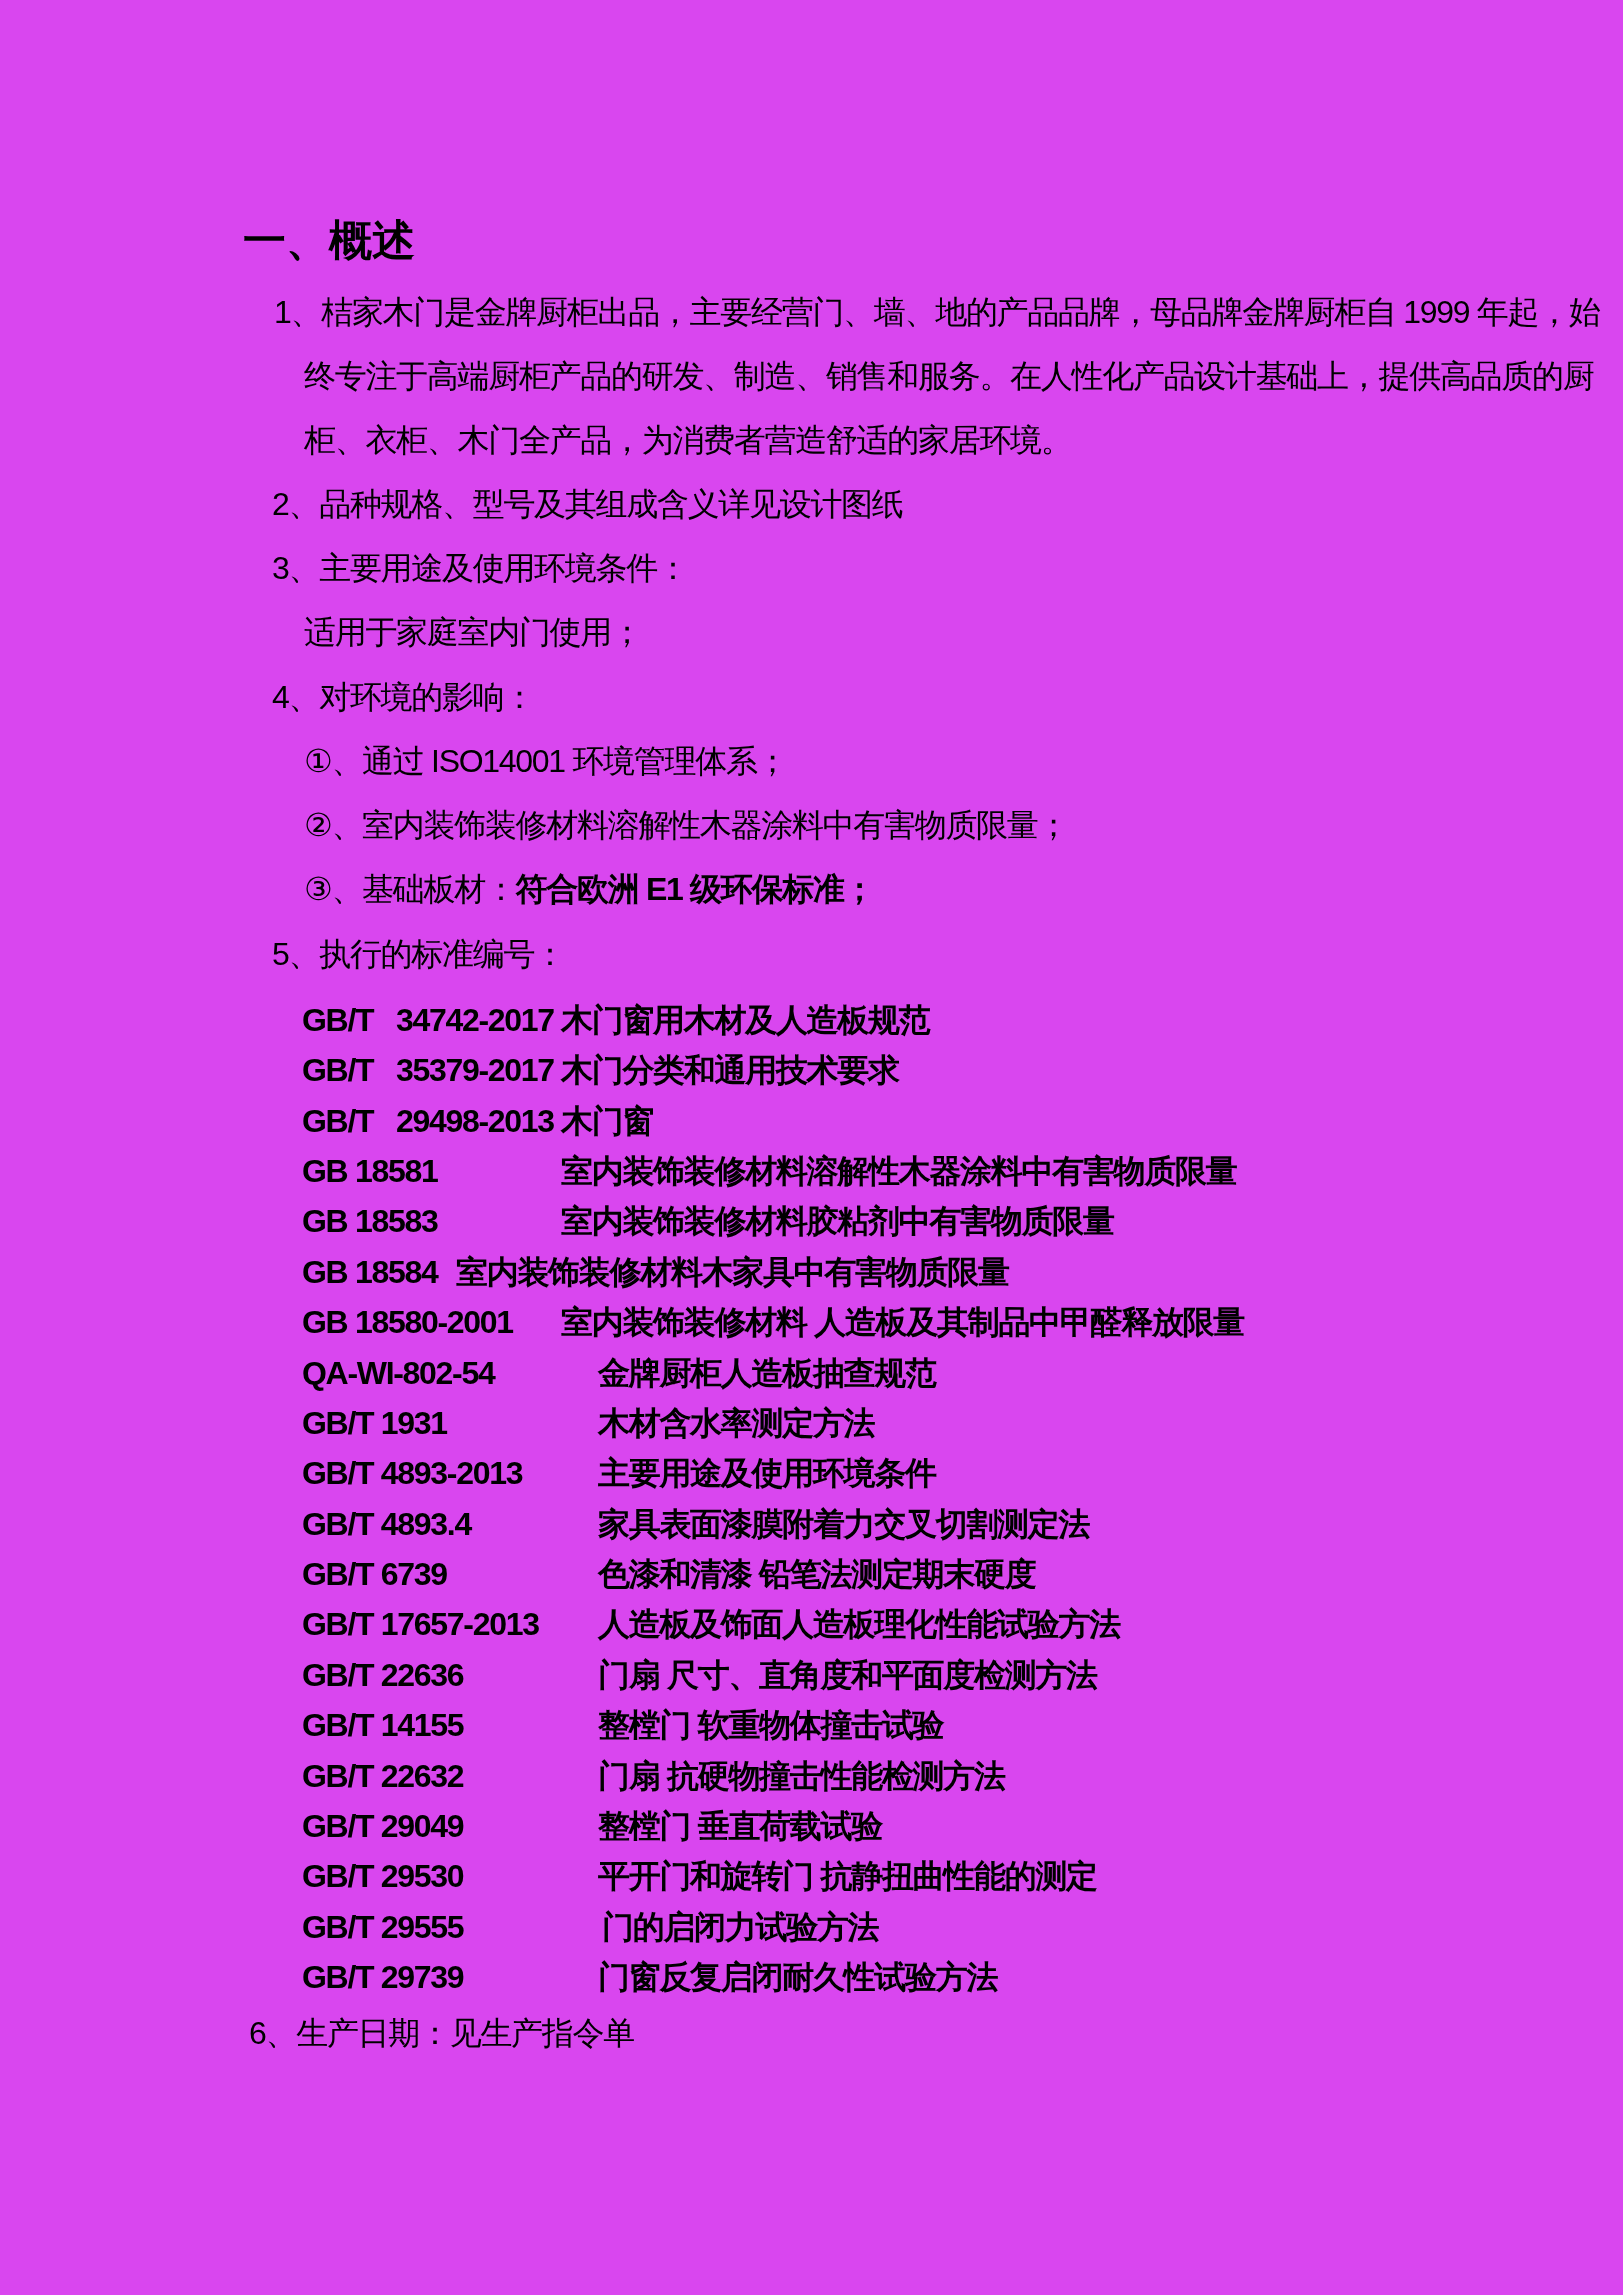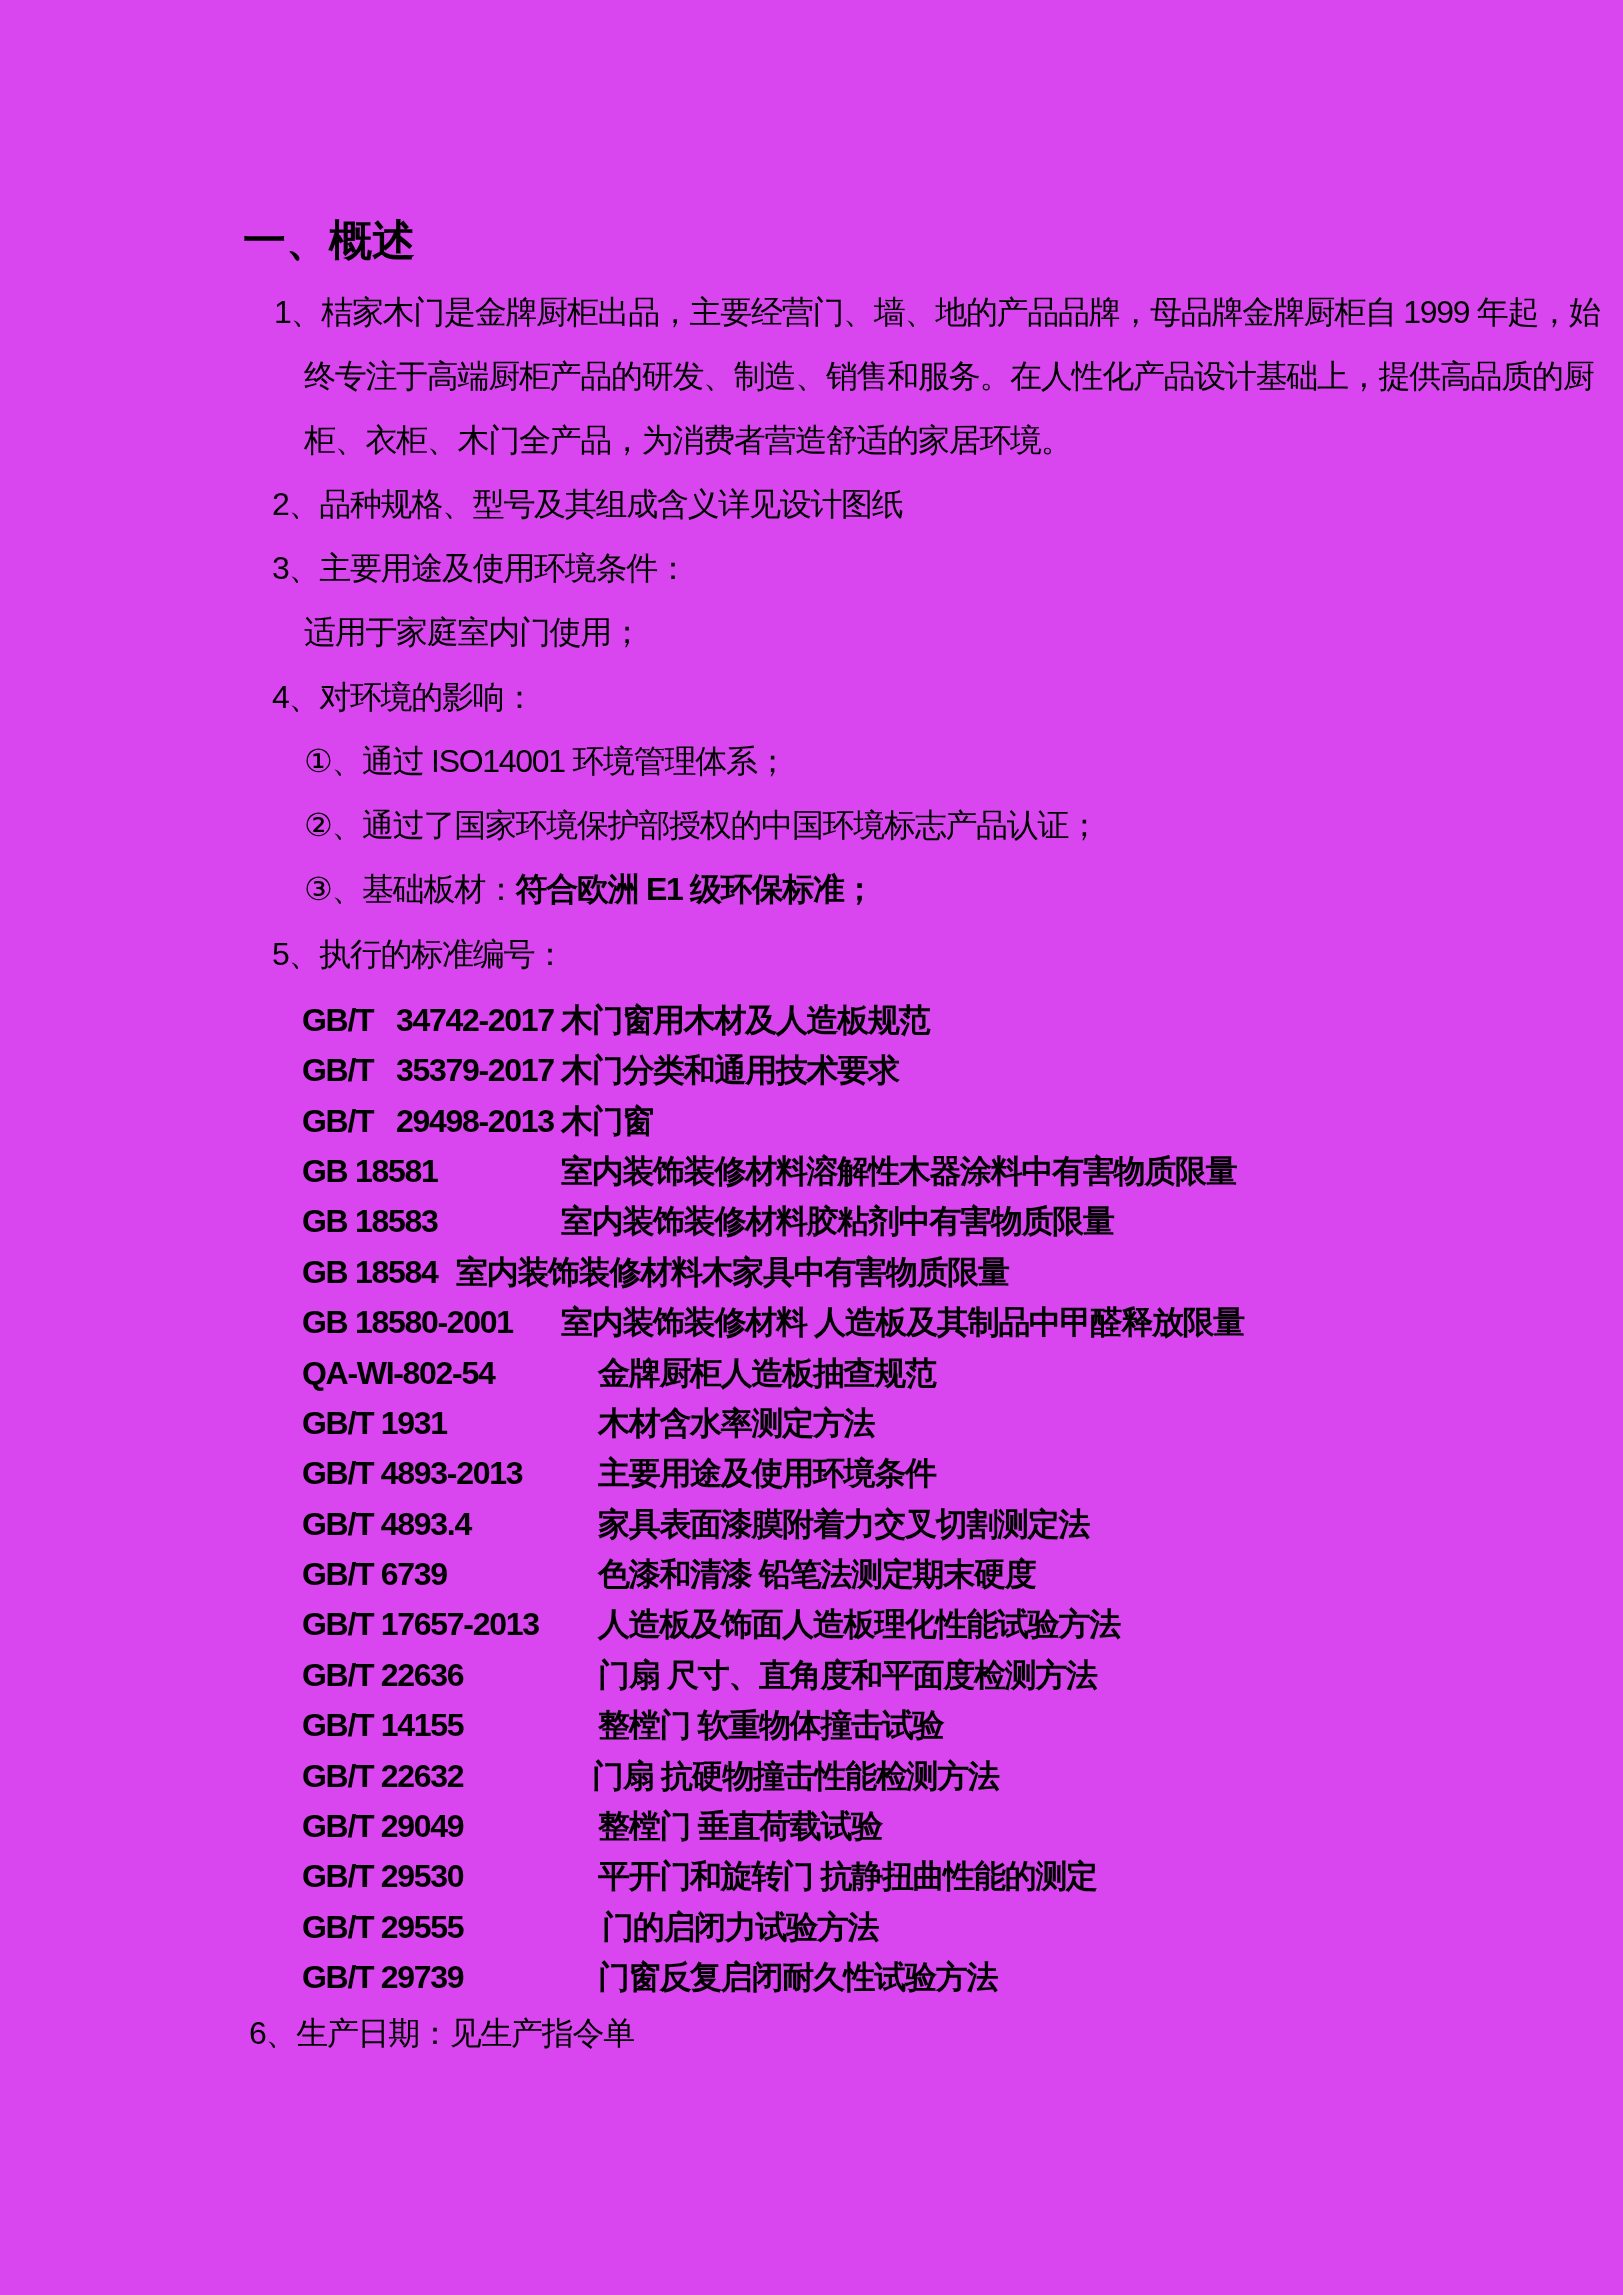--- a/index.html
+++ b/index.html
@@ -53,42 +53,42 @@
   <div class="t" style="left:304px; top:358px">终专注于高端厨柜产品的研发、制造、销售和服务。在人性化产品设计基础上，提供高品质的厨</div>
   <div class="t" style="left:304px; top:422px">柜、衣柜、木门全产品，为消费者营造舒适的家居环境。</div>
 
   <div class="t" style="left:272px; top:486px">2、品种规格、型号及其组成含义详见设计图纸</div>
 
   <div class="t" style="left:272px; top:550px">3、主要用途及使用环境条件：</div>
   <div class="t" style="left:304px; top:614px">适用于家庭室内门使用；</div>
 
   <div class="t" style="left:272px; top:679px">4、对环境的影响：</div>
   <div class="t" style="left:304px; top:743px">①、通过 ISO14001 环境管理体系；</div>
-  <div class="t" style="left:304px; top:807px">②、通过了国家环境保护部授权的中国环境标志产品认证；</div>
+  <div class="t" style="left:304px; top:807px">②、室内装饰装修材料溶解性木器涂料中有害物质限量；</div>
   <div class="t" style="left:304px; top:871px"><span>③、基础板材：</span><span class="bold">符合欧洲 E1 级环保标准；</span></div>
 
   <div class="t" style="left:272px; top:936px">5、执行的标准编号：</div>
 
   <div>
       <div class="t std-row" style="top: 1002px;"><span>GB/T   34742-2017</span><span class="std-desc" style="left: 259px;">木门窗用木材及人造板规范</span></div>
       <div class="t std-row" style="top: 1052px;"><span>GB/T   35379-2017</span><span class="std-desc" style="left: 259px;">木门分类和通用技术要求</span></div>
       <div class="t std-row" style="top: 1103px;"><span>GB/T   29498-2013</span><span class="std-desc" style="left: 259px;">木门窗</span></div>
       <div class="t std-row" style="top: 1153px;"><span>GB 18581</span><span class="std-desc" style="left: 259px;">室内装饰装修材料溶解性木器涂料中有害物质限量</span></div>
       <div class="t std-row" style="top: 1203px;"><span>GB 18583</span><span class="std-desc" style="left: 259px;">室内装饰装修材料胶粘剂中有害物质限量</span></div>
       <div class="t std-row" style="top: 1254px;"><span>GB 18584</span><span class="std-desc" style="left: 154px;">室内装饰装修材料木家具中有害物质限量</span></div>
       <div class="t std-row" style="top: 1304px;"><span>GB 18580-2001</span><span class="std-desc" style="left: 259px;">室内装饰装修材料 人造板及其制品中甲醛释放限量</span></div>
       <div class="t std-row" style="top: 1355px;"><span>QA-WI-802-54</span><span class="std-desc" style="left: 296px;">金牌厨柜人造板抽查规范</span></div>
       <div class="t std-row" style="top: 1405px;"><span>GB/T 1931</span><span class="std-desc" style="left: 296px;">木材含水率测定方法</span></div>
       <div class="t std-row" style="top: 1455px;"><span>GB/T 4893-2013</span><span class="std-desc" style="left: 296px;">主要用途及使用环境条件</span></div>
       <div class="t std-row" style="top: 1506px;"><span>GB/T 4893.4</span><span class="std-desc" style="left: 296px;">家具表面漆膜附着力交叉切割测定法</span></div>
       <div class="t std-row" style="top: 1556px;"><span>GB/T 6739</span><span class="std-desc" style="left: 296px;">色漆和清漆 铅笔法测定期末硬度</span></div>
       <div class="t std-row" style="top: 1606px;"><span>GB/T 17657-2013</span><span class="std-desc" style="left: 296px;">人造板及饰面人造板理化性能试验方法</span></div>
       <div class="t std-row" style="top: 1657px;"><span>GB/T 22636</span><span class="std-desc" style="left: 296px;">门扇 尺寸、直角度和平面度检测方法</span></div>
       <div class="t std-row" style="top: 1707px;"><span>GB/T 14155</span><span class="std-desc" style="left: 296px;">整樘门 软重物体撞击试验</span></div>
-      <div class="t std-row" style="top: 1758px;"><span>GB/T 22632</span><span class="std-desc" style="left: 290px;">门扇 抗硬物撞击性能检测方法</span></div>
+      <div class="t std-row" style="top: 1758px;"><span>GB/T 22632</span><span class="std-desc" style="left: 296px;">门扇 抗硬物撞击性能检测方法</span></div>
       <div class="t std-row" style="top: 1808px;"><span>GB/T 29049</span><span class="std-desc" style="left: 296px;">整樘门 垂直荷载试验</span></div>
       <div class="t std-row" style="top: 1858px;"><span>GB/T 29530</span><span class="std-desc" style="left: 296px;">平开门和旋转门 抗静扭曲性能的测定</span></div>
       <div class="t std-row" style="top: 1909px;"><span>GB/T 29555</span><span class="std-desc" style="left: 300px;">门的启闭力试验方法</span></div>
       <div class="t std-row" style="top: 1959px;"><span>GB/T 29739</span><span class="std-desc" style="left: 296px;">门窗反复启闭耐久性试验方法</span></div>
     </div>
 
   <div class="t" style="left:249px; top:2015px">6、生产日期：见生产指令单</div>
 
 </div>
 

